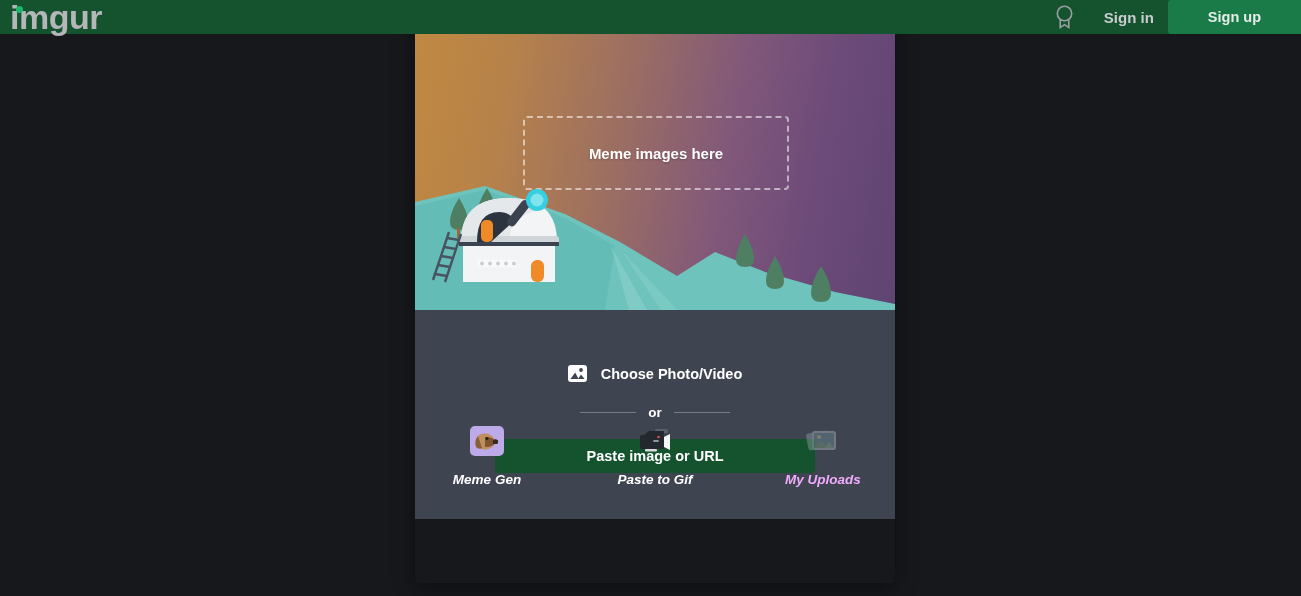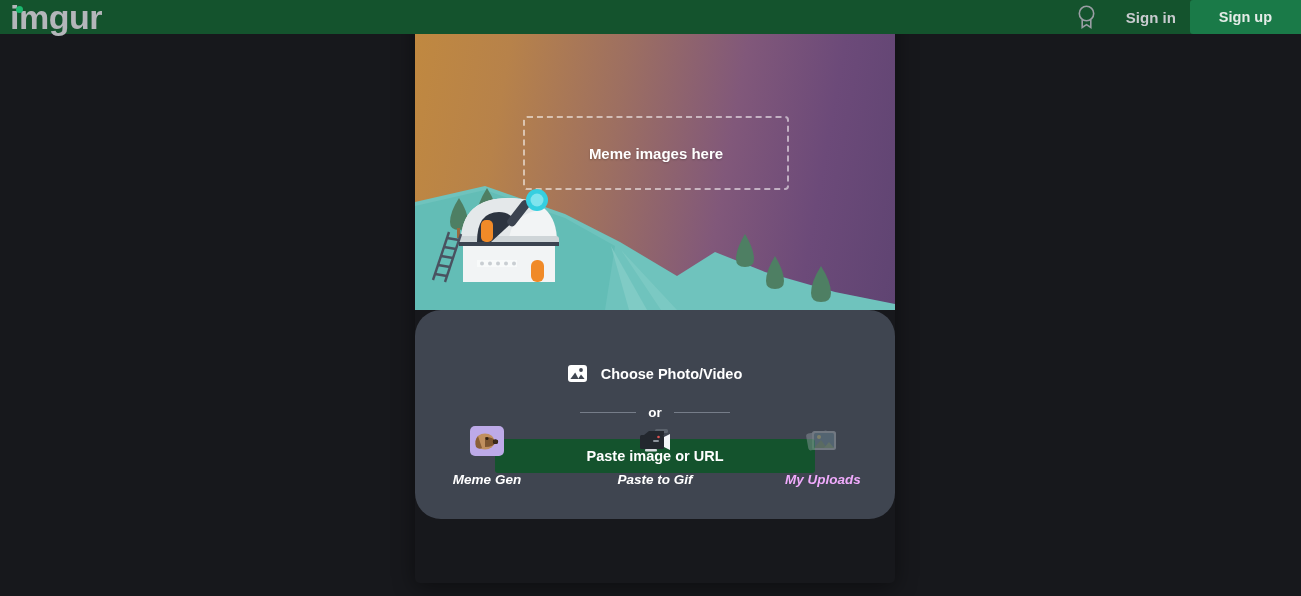--- a/index.html
+++ b/index.html
@@ -35,21 +35,21 @@
     cursor:pointer;
   }
   .signin {
     font-size:15px; font-weight:700; color:#c9cbcf;
     margin-right:14px; cursor:pointer; white-space:nowrap;
   }
   .signup {
     background:#1a7a48; color:#e4ece8;
     font-size:14.5px; font-weight:700;
     height:34px; line-height:34px;
-    padding:0 29px; border:0; cursor:pointer;
+    padding:0 40px; border:0; cursor:pointer;
     white-space:nowrap; font-family:"Liberation Sans", sans-serif;
     border-radius:3px 0 0 3px;
   }
 
   
   .card {
     position:absolute; left:415px; top:-26px;
     width:480px; height:609px;
     border-radius:5px; overflow:hidden;
     box-shadow:0 4px 22px rgba(0,0,0,.45);
@@ -74,21 +74,21 @@
   .dropzone span {
     color:#fff; font-size:15px; font-weight:700;
     text-shadow:0 1px 2px rgba(0,0,0,.25);
   }
   .illus { position:absolute; left:0; bottom:0; width:100%; height:130px; }
 
   
   .panel {
     position:relative; width:100%; height:209px;
     background:#3f4550;
-    display:flex; flex-direction:column; align-items:center;border-radius:26px;
+    display:flex; flex-direction:column; align-items:center;
   }
   .choose {
     display:flex; align-items:center; gap:14px;
     margin-top:54px; cursor:pointer;
   }
   .choose .lbl { color:#fff; font-size:14.5px; font-weight:700; }
   .or-row {
     display:flex; align-items:center; gap:12px;
     margin-top:22px;
   }

